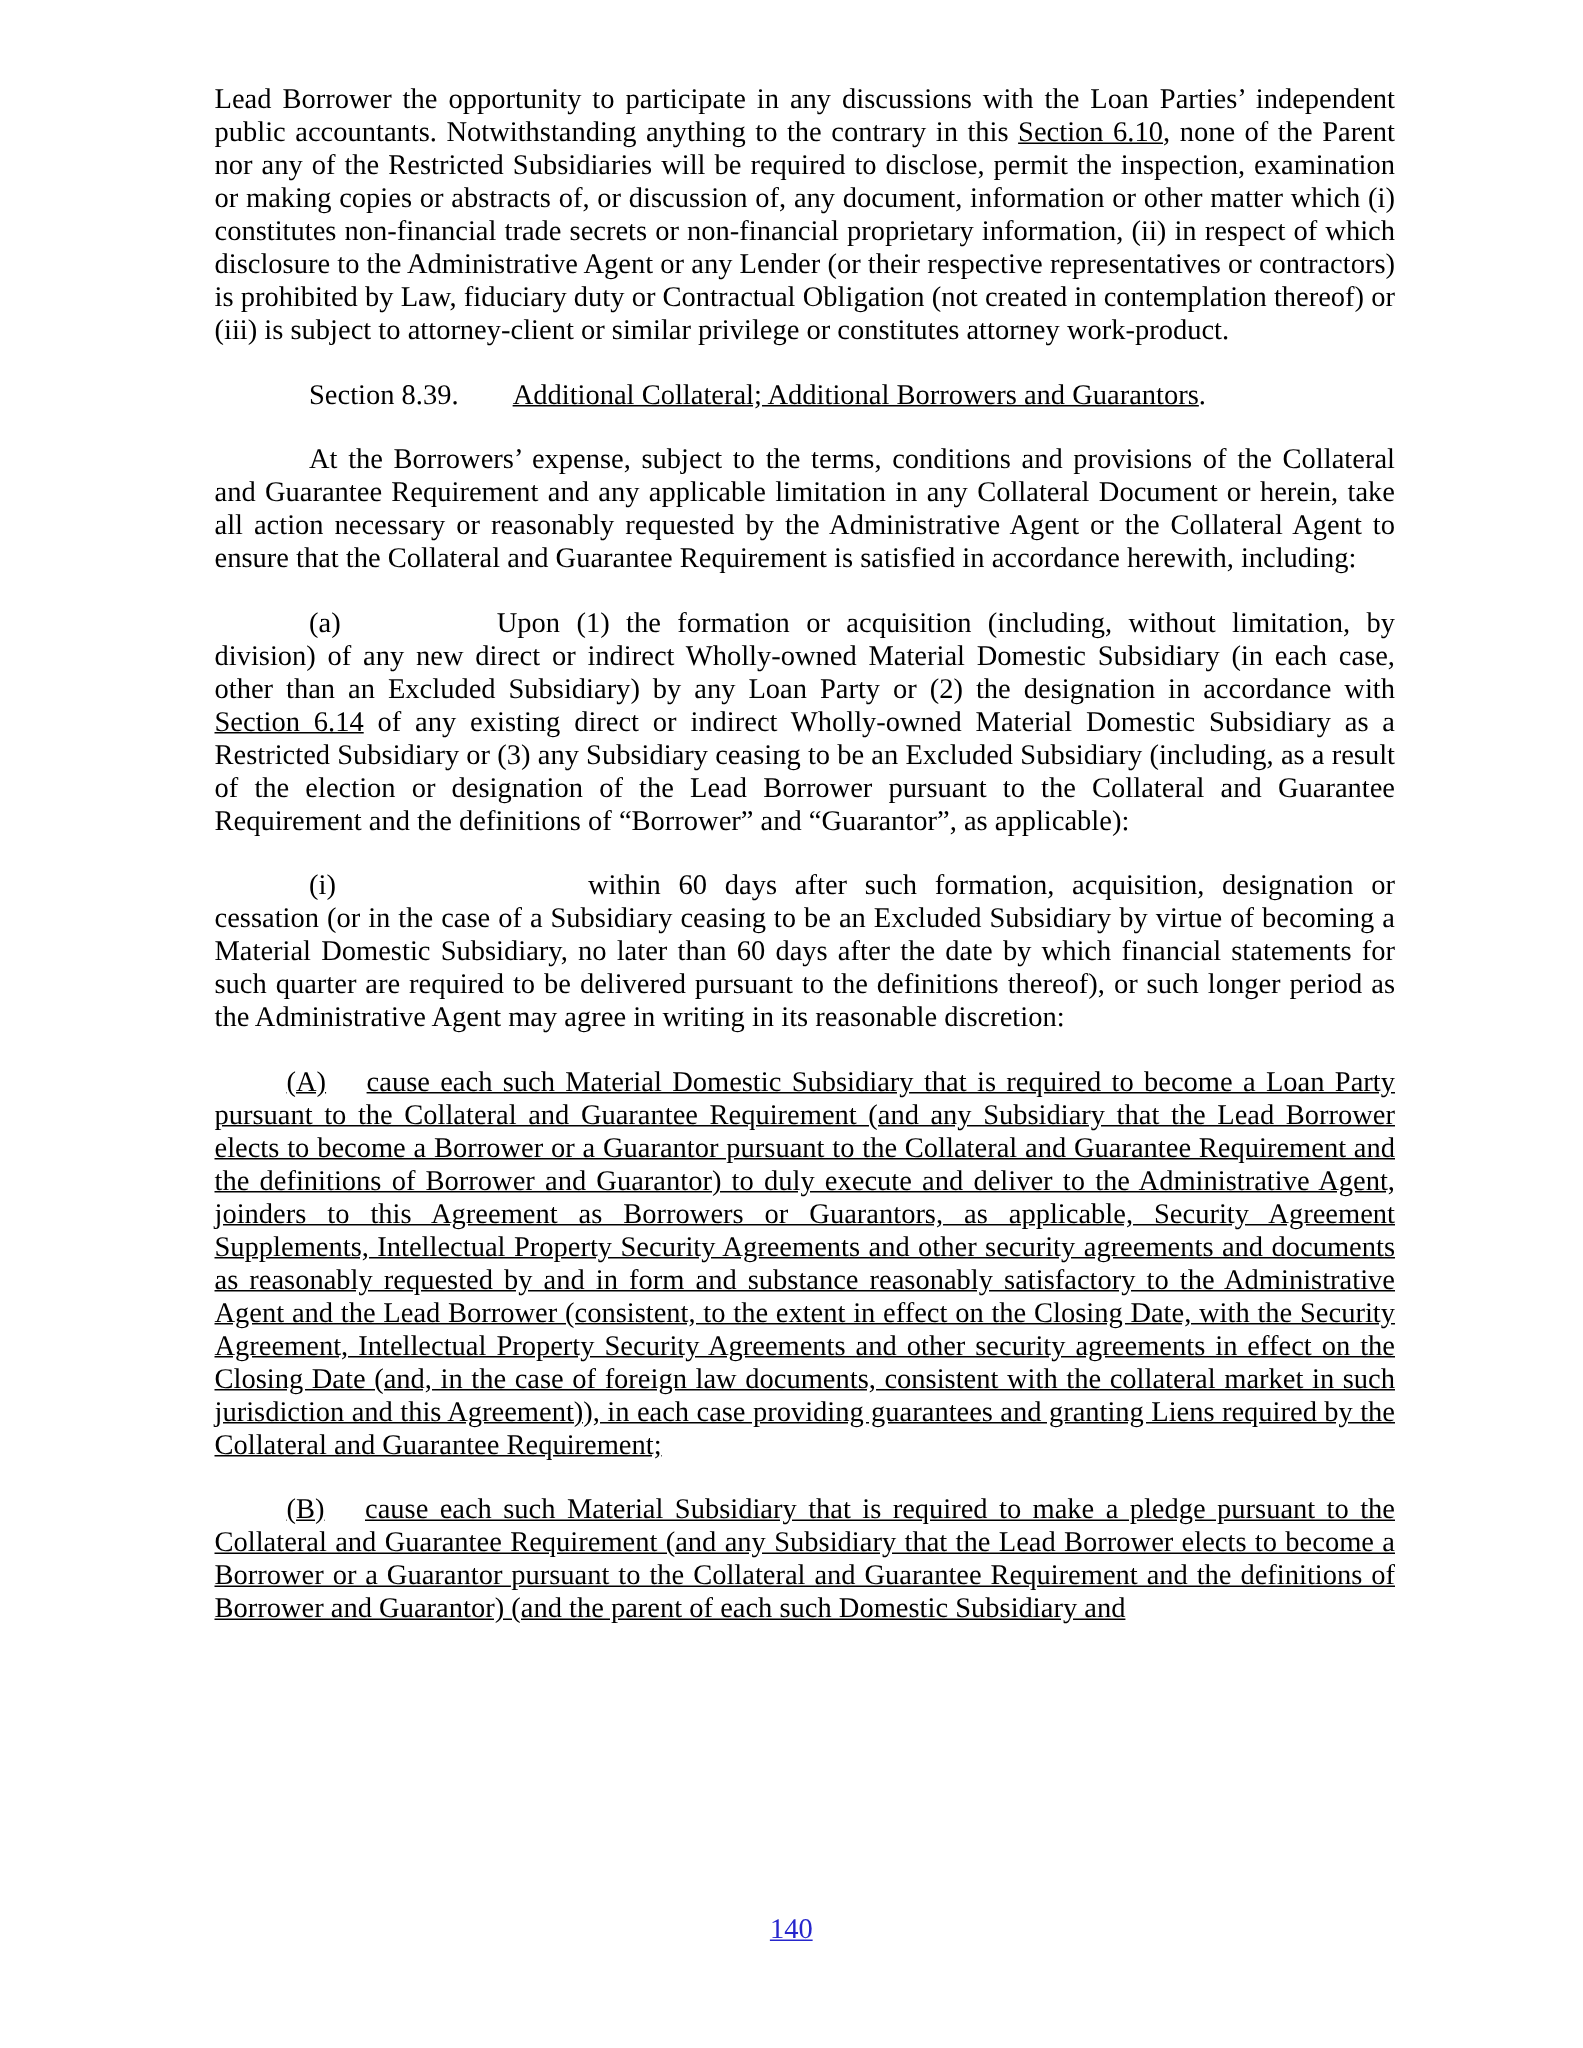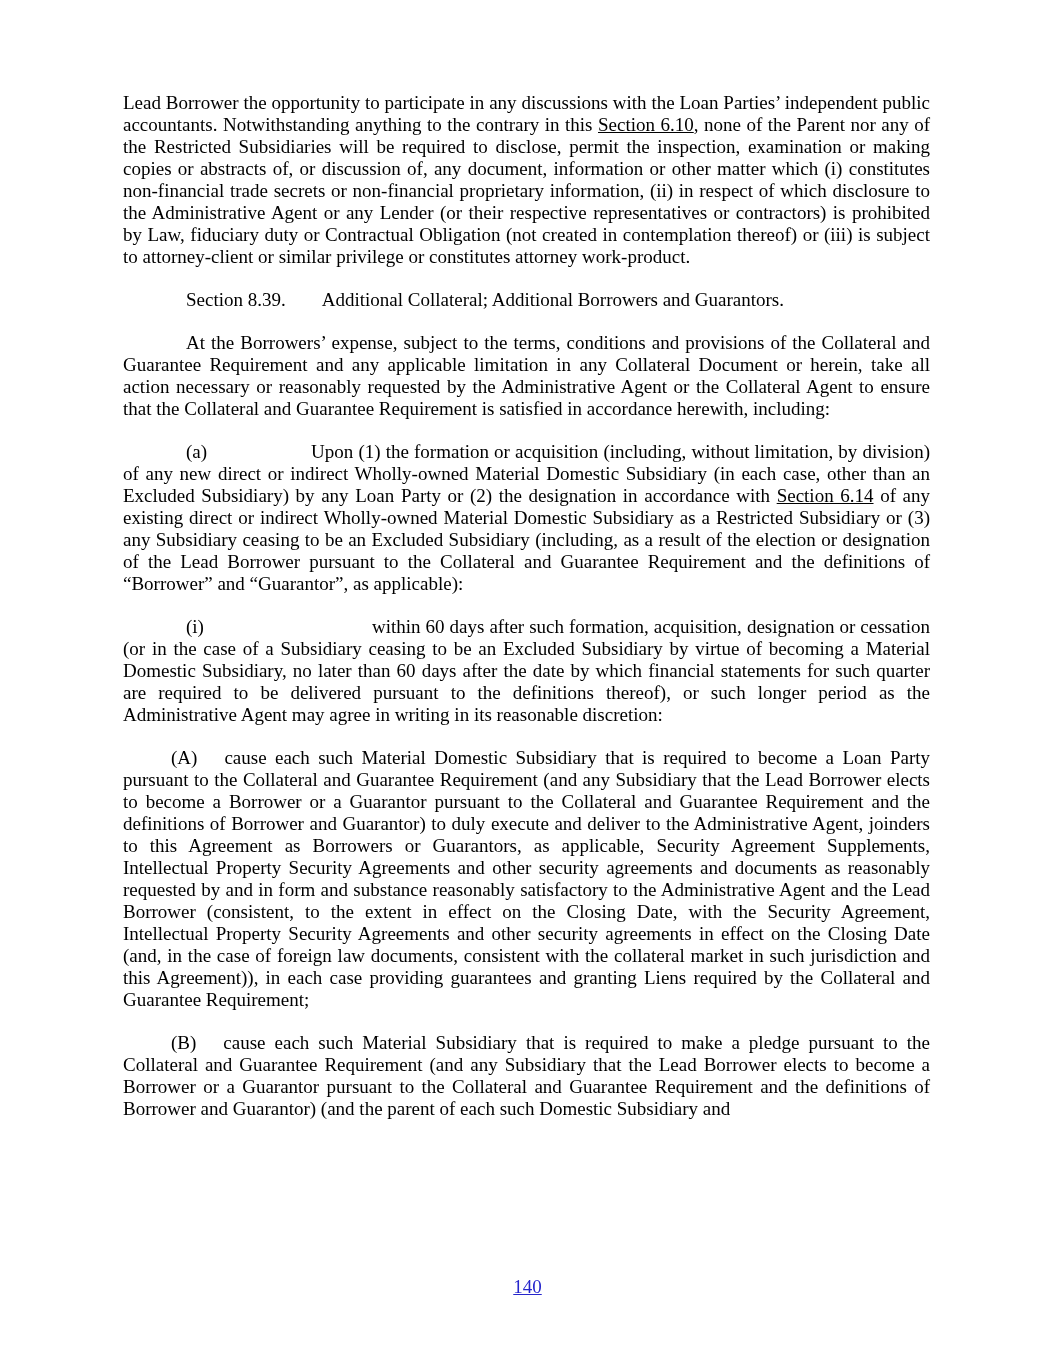--- a/index.html
+++ b/index.html
@@ -8,40 +8,42 @@
     height: 1365px;
     background: #ffffff;
     color: #000000;
     font-family: "Liberation Serif", "DejaVu Serif", serif;
     font-size: 19px;
     line-height: 22px;
     position: relative;
     overflow: hidden;
   }
   .page {
-    padding: 92px 125px 0 123px;
+    padding: 56px 125px 0 123px;
+    margin-left: 20px;
   }
   p.para {
     margin: 0 0 21px 0;
     text-align: justify;
   }
   p.heading-line {
     text-align: left;
   }
   .fl-indent { text-indent: 63px; }
   .block {
     margin-left: 186px;
     text-indent: 48px;
+    text-decoration: underline;
   }
   .tab { display: inline-block; text-indent: 0; }
   .tab-h { width: 36px; }
   .tab-a { width: 104px; }
   .tab-i { width: 168px; }
   .tab-sub { width: 27px; }
-  .u { }
+  .u { text-decoration: underline; }
   .xref {
     color: #000000;
     text-decoration: underline;
     cursor: pointer;
   }
   .footer {
     position: absolute;
     top: 1276px;
     left: 0;
     width: 1055px;

